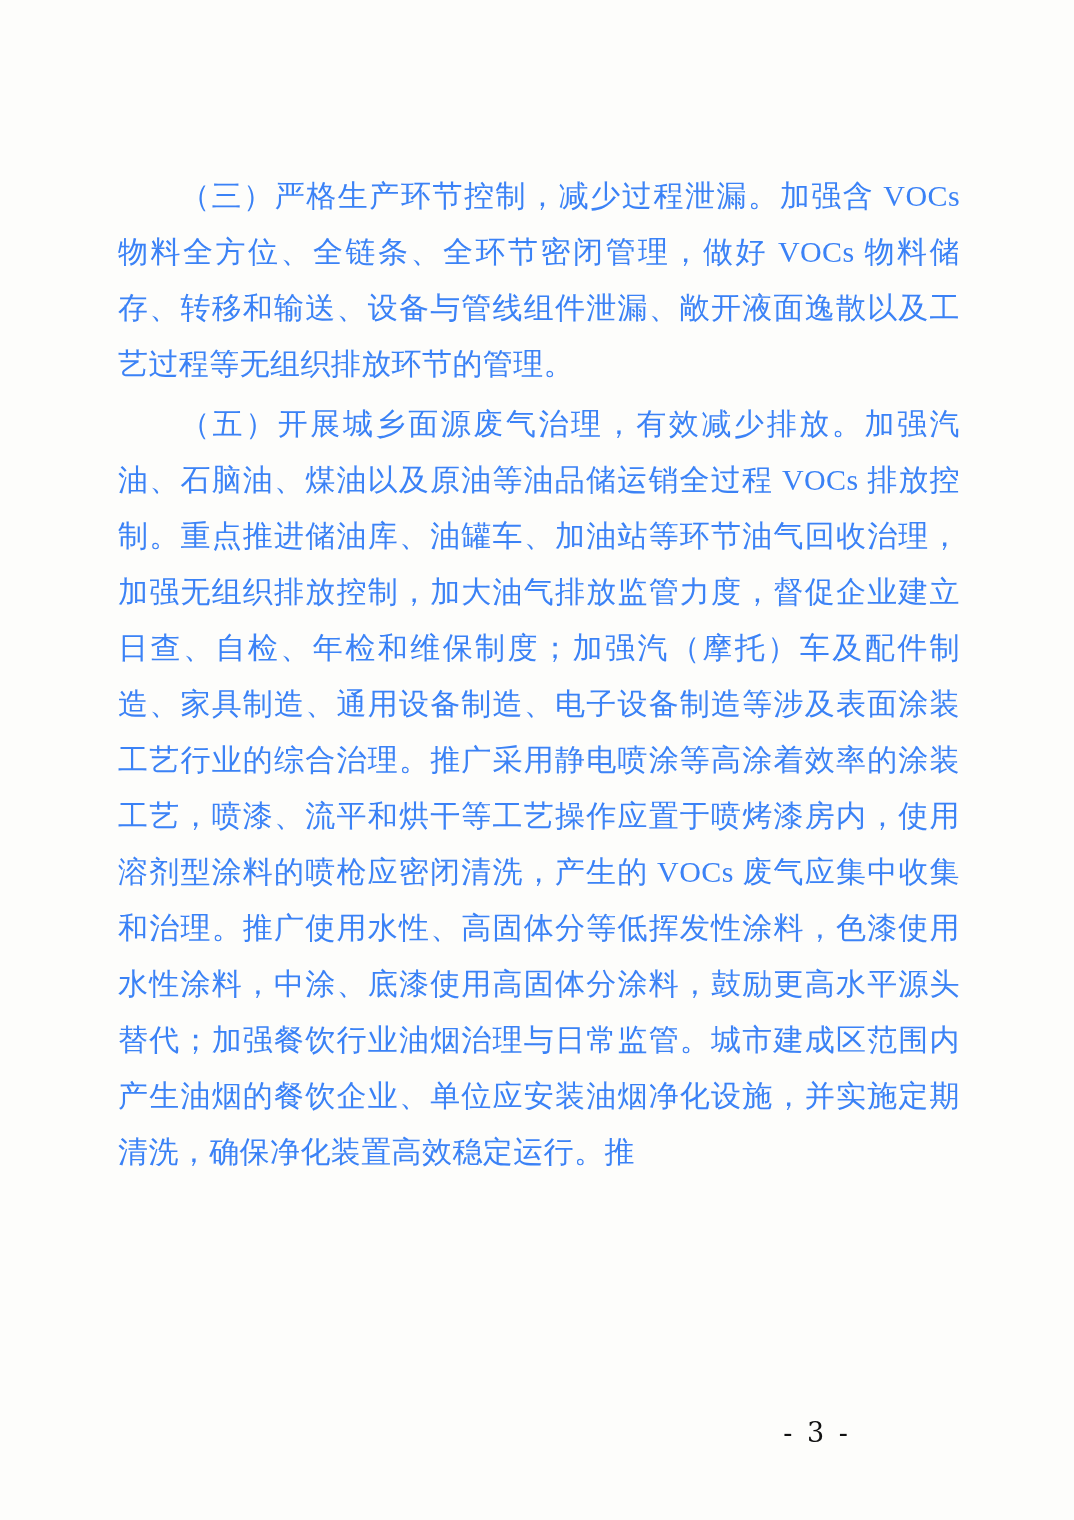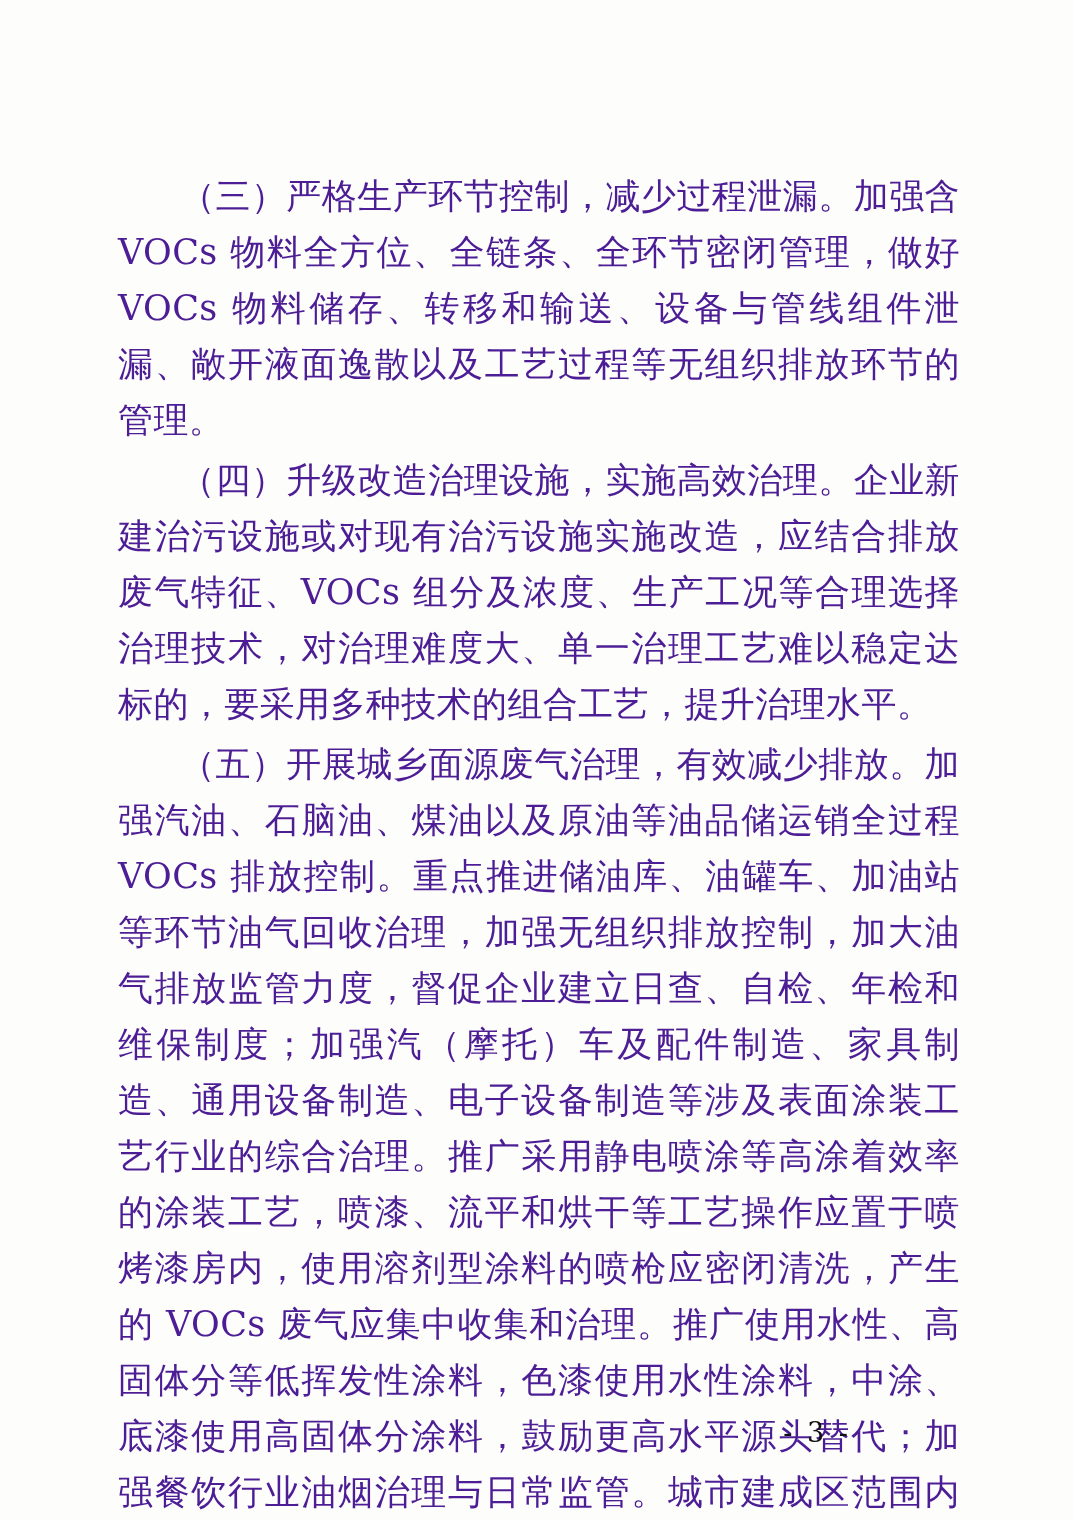--- a/index.html
+++ b/index.html
@@ -15,29 +15,30 @@
     overflow: hidden;
     font-family: "DejaVu Serif", "Liberation Serif", serif;
   }
   .content {
     position: absolute;
     left: 118px;
     top: 168px;
     width: 842px;
   }
   .para {
-    font-size: 35px;
+    font-size: 30px;
     line-height: 56px;
-    color: #4c1d95;
+    color: #3b82f6;
     text-align: justify;
     text-justify: inter-ideograph;
     letter-spacing: 0.4px;
     text-indent: 62px;
     margin: 0 0 4px 0;
     word-break: break-all;
+    font-family: Liberation Serif, serif;
   }
   .para:last-child {
     margin-bottom: 0;
   }
   .page-number {
     position: absolute;
     left: 0;
     right: 0;
     bottom: 72px;
     text-align: center;
@@ -50,19 +51,18 @@
   .page-number span {
     display: inline-block;
   }
 </style>
 </head>
 <body>
 
 <div class="page">
   <div class="content">
     <p class="para">（三）严格生产环节控制，减少过程泄漏。加强含 VOCs 物料全方位、全链条、全环节密闭管理，做好 VOCs 物料储存、转移和输送、设备与管线组件泄漏、敞开液面逸散以及工艺过程等无组织排放环节的管理。</p>
-    <p class="para">（四）升级改造治理设施，实施高效治理。企业新建治污设施或对现有治污设施实施改造，应结合排放废气特征、VOCs 组分及浓度、生产工况等合理选择治理技术，对治理难度大、单一治理工艺难以稳定达标的，要采用多种技术的组合工艺，提升治理水平。</p>
     <p class="para">（五）开展城乡面源废气治理，有效减少排放。加强汽油、石脑油、煤油以及原油等油品储运销全过程 VOCs 排放控制。重点推进储油库、油罐车、加油站等环节油气回收治理，加强无组织排放控制，加大油气排放监管力度，督促企业建立日查、自检、年检和维保制度；加强汽（摩托）车及配件制造、家具制造、通用设备制造、电子设备制造等涉及表面涂装工艺行业的综合治理。推广采用静电喷涂等高涂着效率的涂装工艺，喷漆、流平和烘干等工艺操作应置于喷烤漆房内，使用溶剂型涂料的喷枪应密闭清洗，产生的 VOCs 废气应集中收集和治理。推广使用水性、高固体分等低挥发性涂料，色漆使用水性涂料，中涂、底漆使用高固体分涂料，鼓励更高水平源头替代；加强餐饮行业油烟治理与日常监管。城市建成区范围内产生油烟的餐饮企业、单位应安装油烟净化设施，并实施定期清洗，确保净化装置高效稳定运行。推</p>
   </div>
   <div class="page-number">
     <span>- 3 -</span>
   </div>
 </div>
 
 </body></html>

